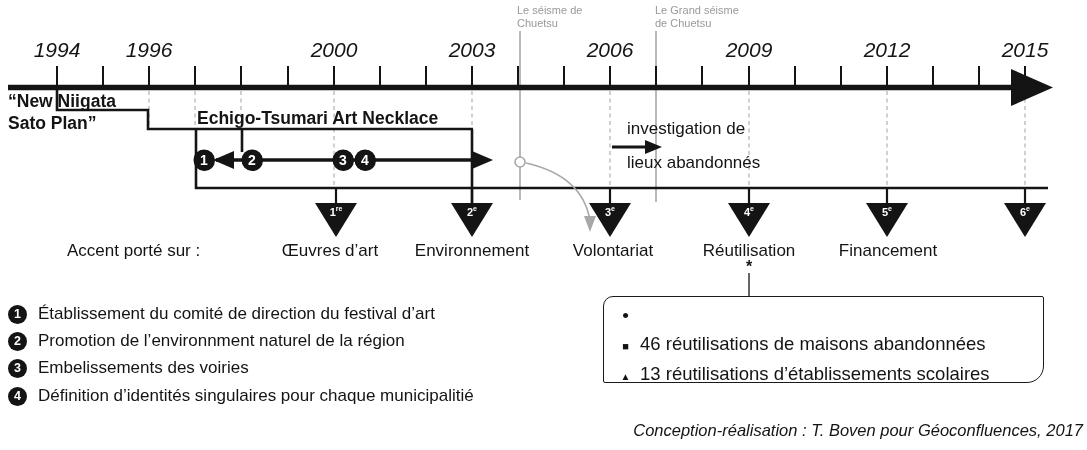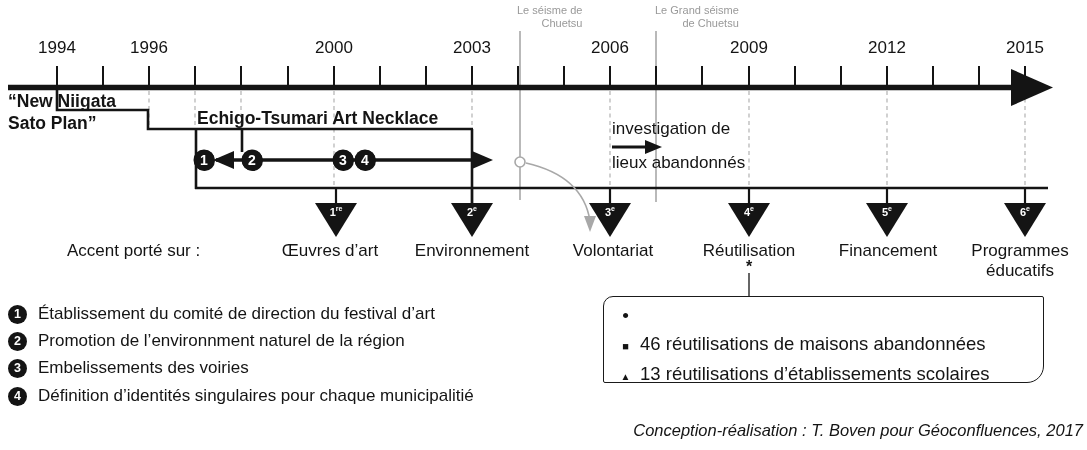--- a/index.html
+++ b/index.html
@@ -2,24 +2,24 @@
 <html><head>
 <meta charset="utf-8">
 <style>
   html,body{margin:0;padding:0;background:#fff;}
   #stage{
     position:relative;width:1087px;height:450px;background:#fff;overflow:hidden;
     font-family:"Liberation Sans","DejaVu Sans",sans-serif;color:#141414;
   }
   .abs{position:absolute;}
   svg.overlay{position:absolute;left:0;top:0;}
-  .year{top:38px;font-size:17px;transform:translateX(-50%);white-space:nowrap;}
-  .quake-label{font-size:11px;line-height:13px;color:#999;white-space:nowrap;text-align:right;}
+  .year{top:38px;font-size:21px;transform:translateX(-50%);white-space:nowrap;font-style:italic;}
+  .quake-label{font-size:11px;line-height:13px;color:#999;white-space:nowrap;}
   .plan-title{font-weight:bold;font-size:17.5px;line-height:22px;white-space:nowrap;}
-  .inv-text{font-size:17px;white-space:nowrap;}
+  .inv-text{font-size:17px;white-space:nowrap;margin-left:15px;}
   .circle-num{
     width:21px;height:21px;border-radius:50%;background:#141414;color:#fff;
     font-size:14px;font-weight:bold;text-align:center;line-height:21px;
   }
   .tri-label{
     width:42px;text-align:center;color:#fff;font-size:11px;font-weight:600;
     white-space:nowrap;
   }
   .tri-label sup, .circle-sup{font-size:7px;}
   .focus{
@@ -178,24 +178,20 @@
   <div class="abs tri-label" style="left:728px;top:205px"><span>4</span><sup>e</sup></div>
   <div class="abs tri-label" style="left:866px;top:205px"><span>5</span><sup>e</sup></div>
   <div class="abs tri-label" style="left:1004px;top:205px"><span>6</span><sup>e</sup></div>
 
   <div class="abs focus-caption" style="left:67px">Accent porté sur :</div>
   <div class="abs focus" style="left:330px">Œuvres d’art</div>
   <div class="abs focus" style="left:472px">Environnement</div>
   <div class="abs focus" style="left:613px">Volontariat</div>
   <div class="abs focus" style="left:749px">Réutilisation</div>
   <div class="abs focus" style="left:888px">Financement</div>
-  <div class="abs focus" style="left:1020px">
-    <div>Programmes</div>
-    <div>éducatifs</div>
-  </div>
   <div class="abs asterisk" style="left:749px;top:258px">*</div>
 
   <div class="abs legend-row" style="left:8px;top:304px">
     <span class="legend-badge">1</span>
     <span class="legend-text">Établissement du comité de direction du festival d’art</span>
   </div>
   <div class="abs legend-row" style="left:8px;top:331px">
     <span class="legend-badge">2</span>
     <span class="legend-text">Promotion de l’environnment naturel de la région</span>
   </div>

